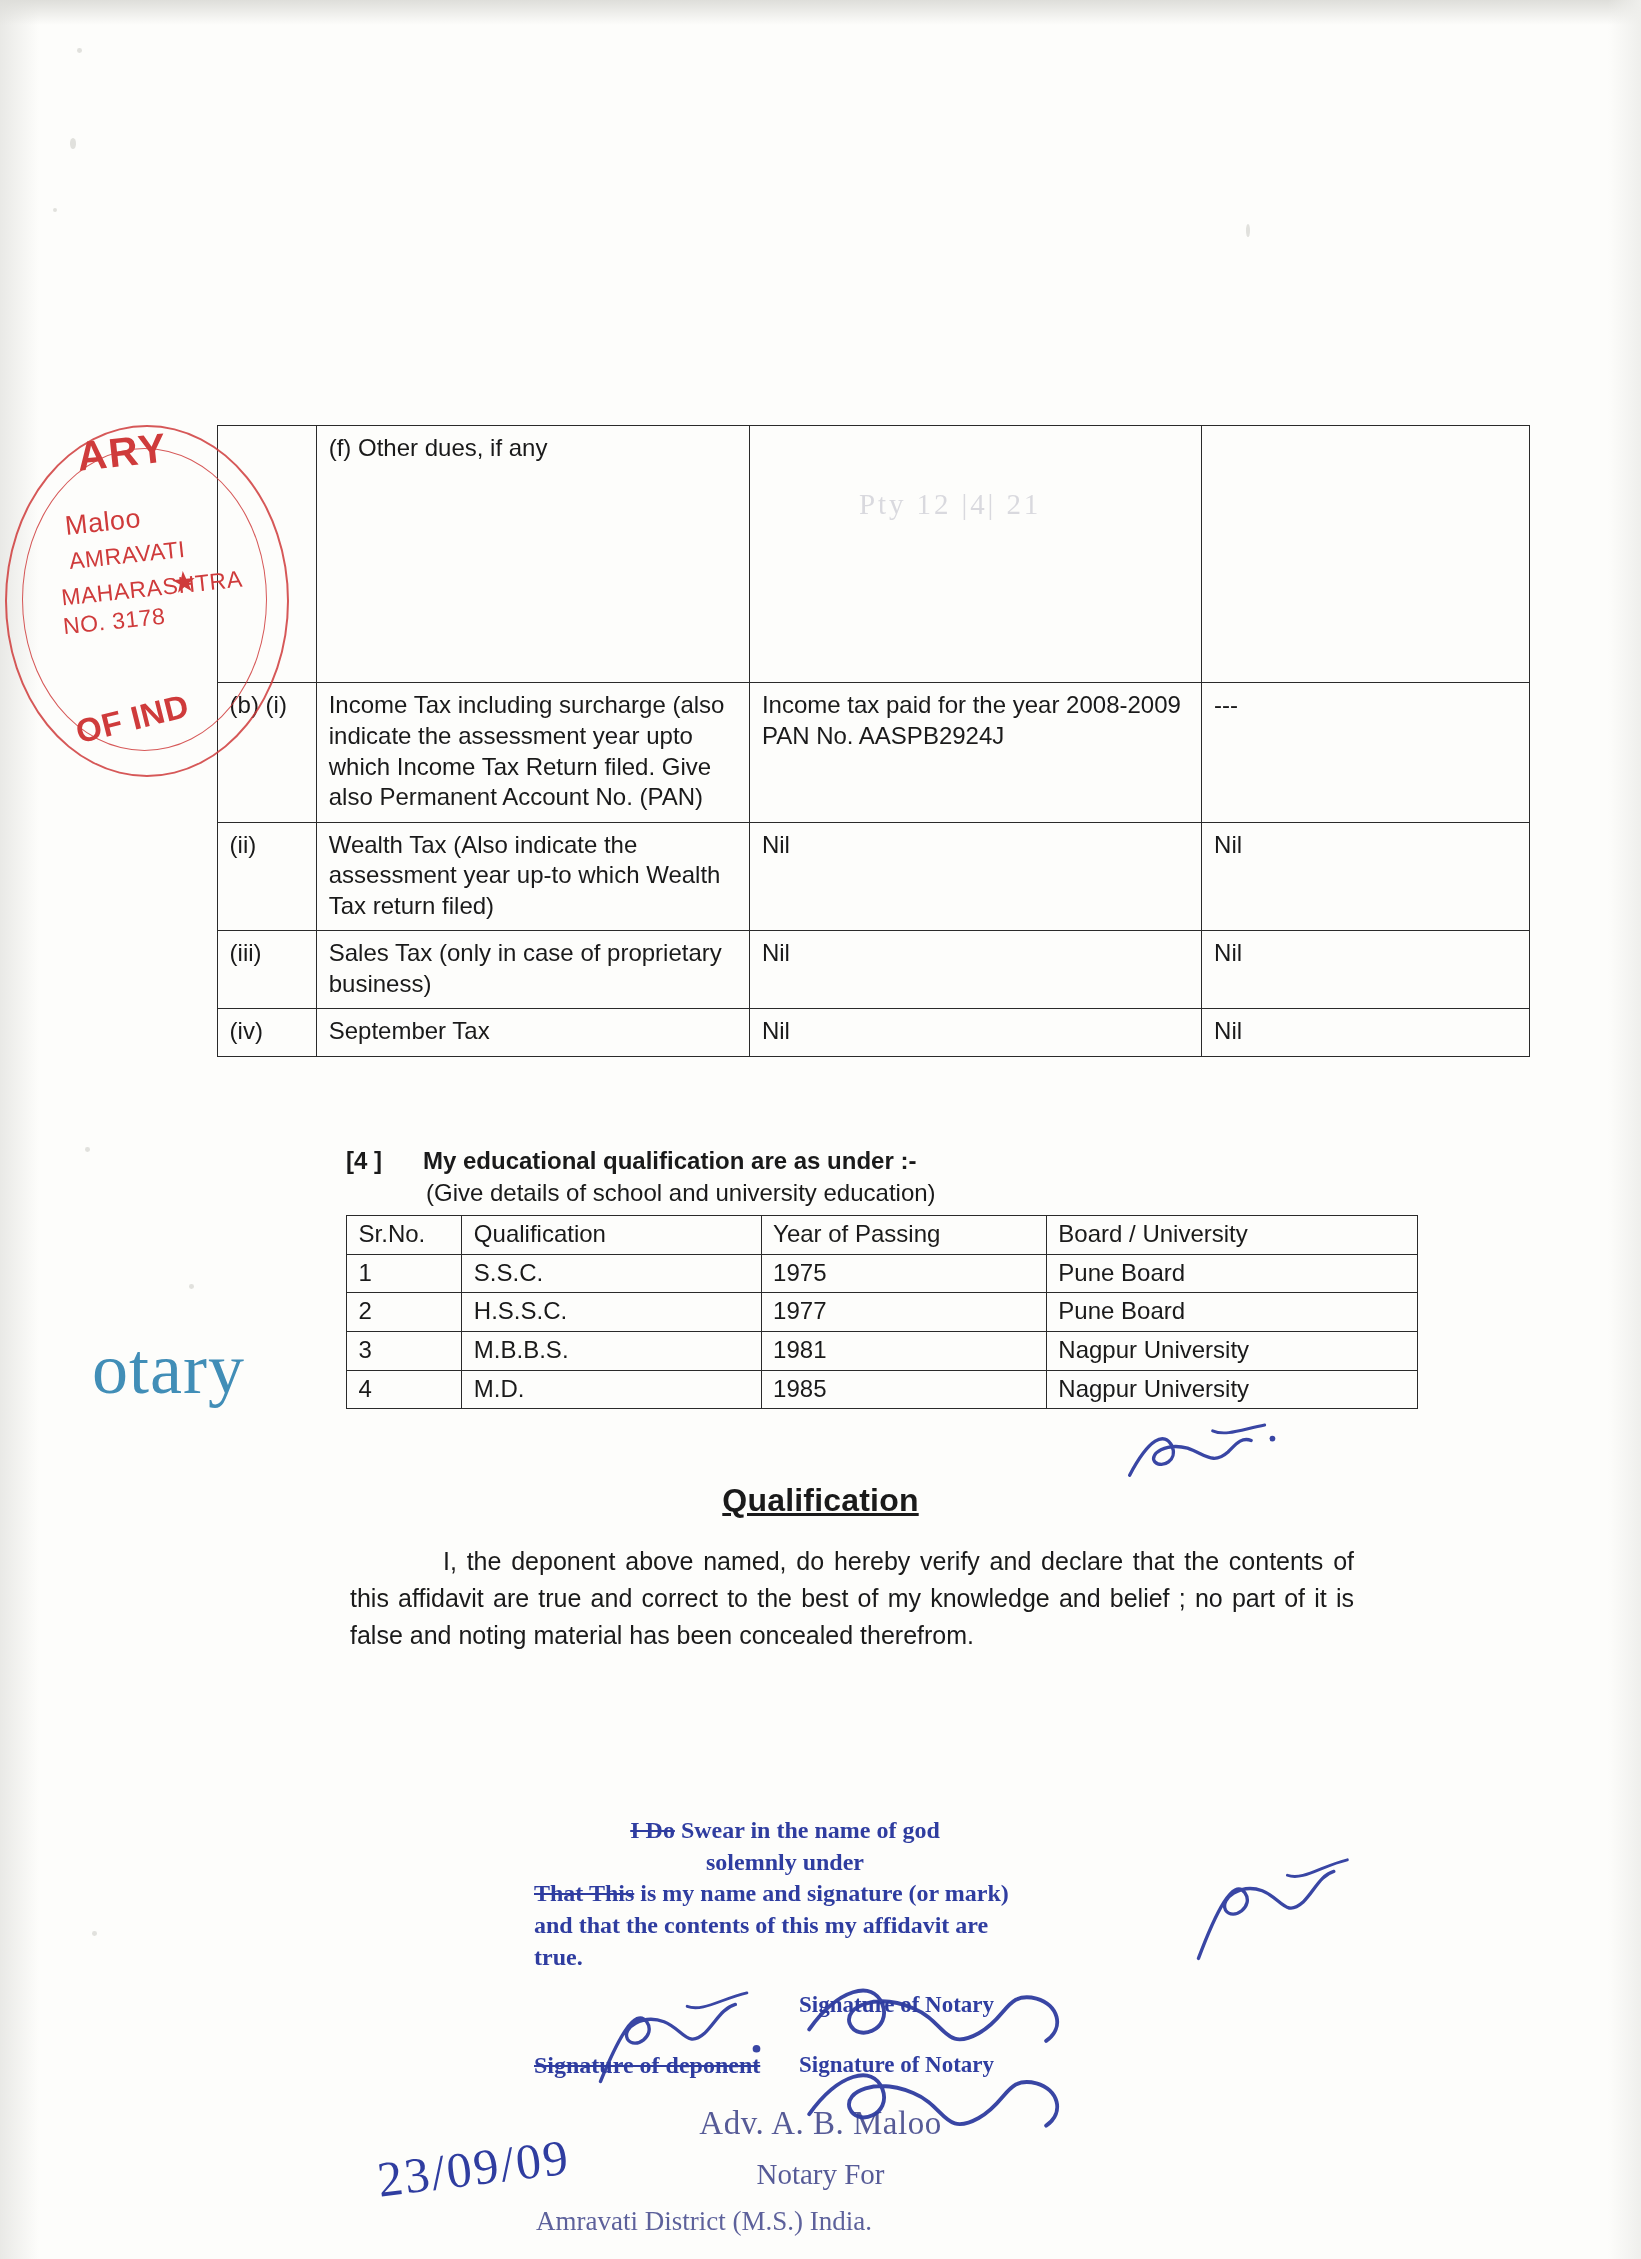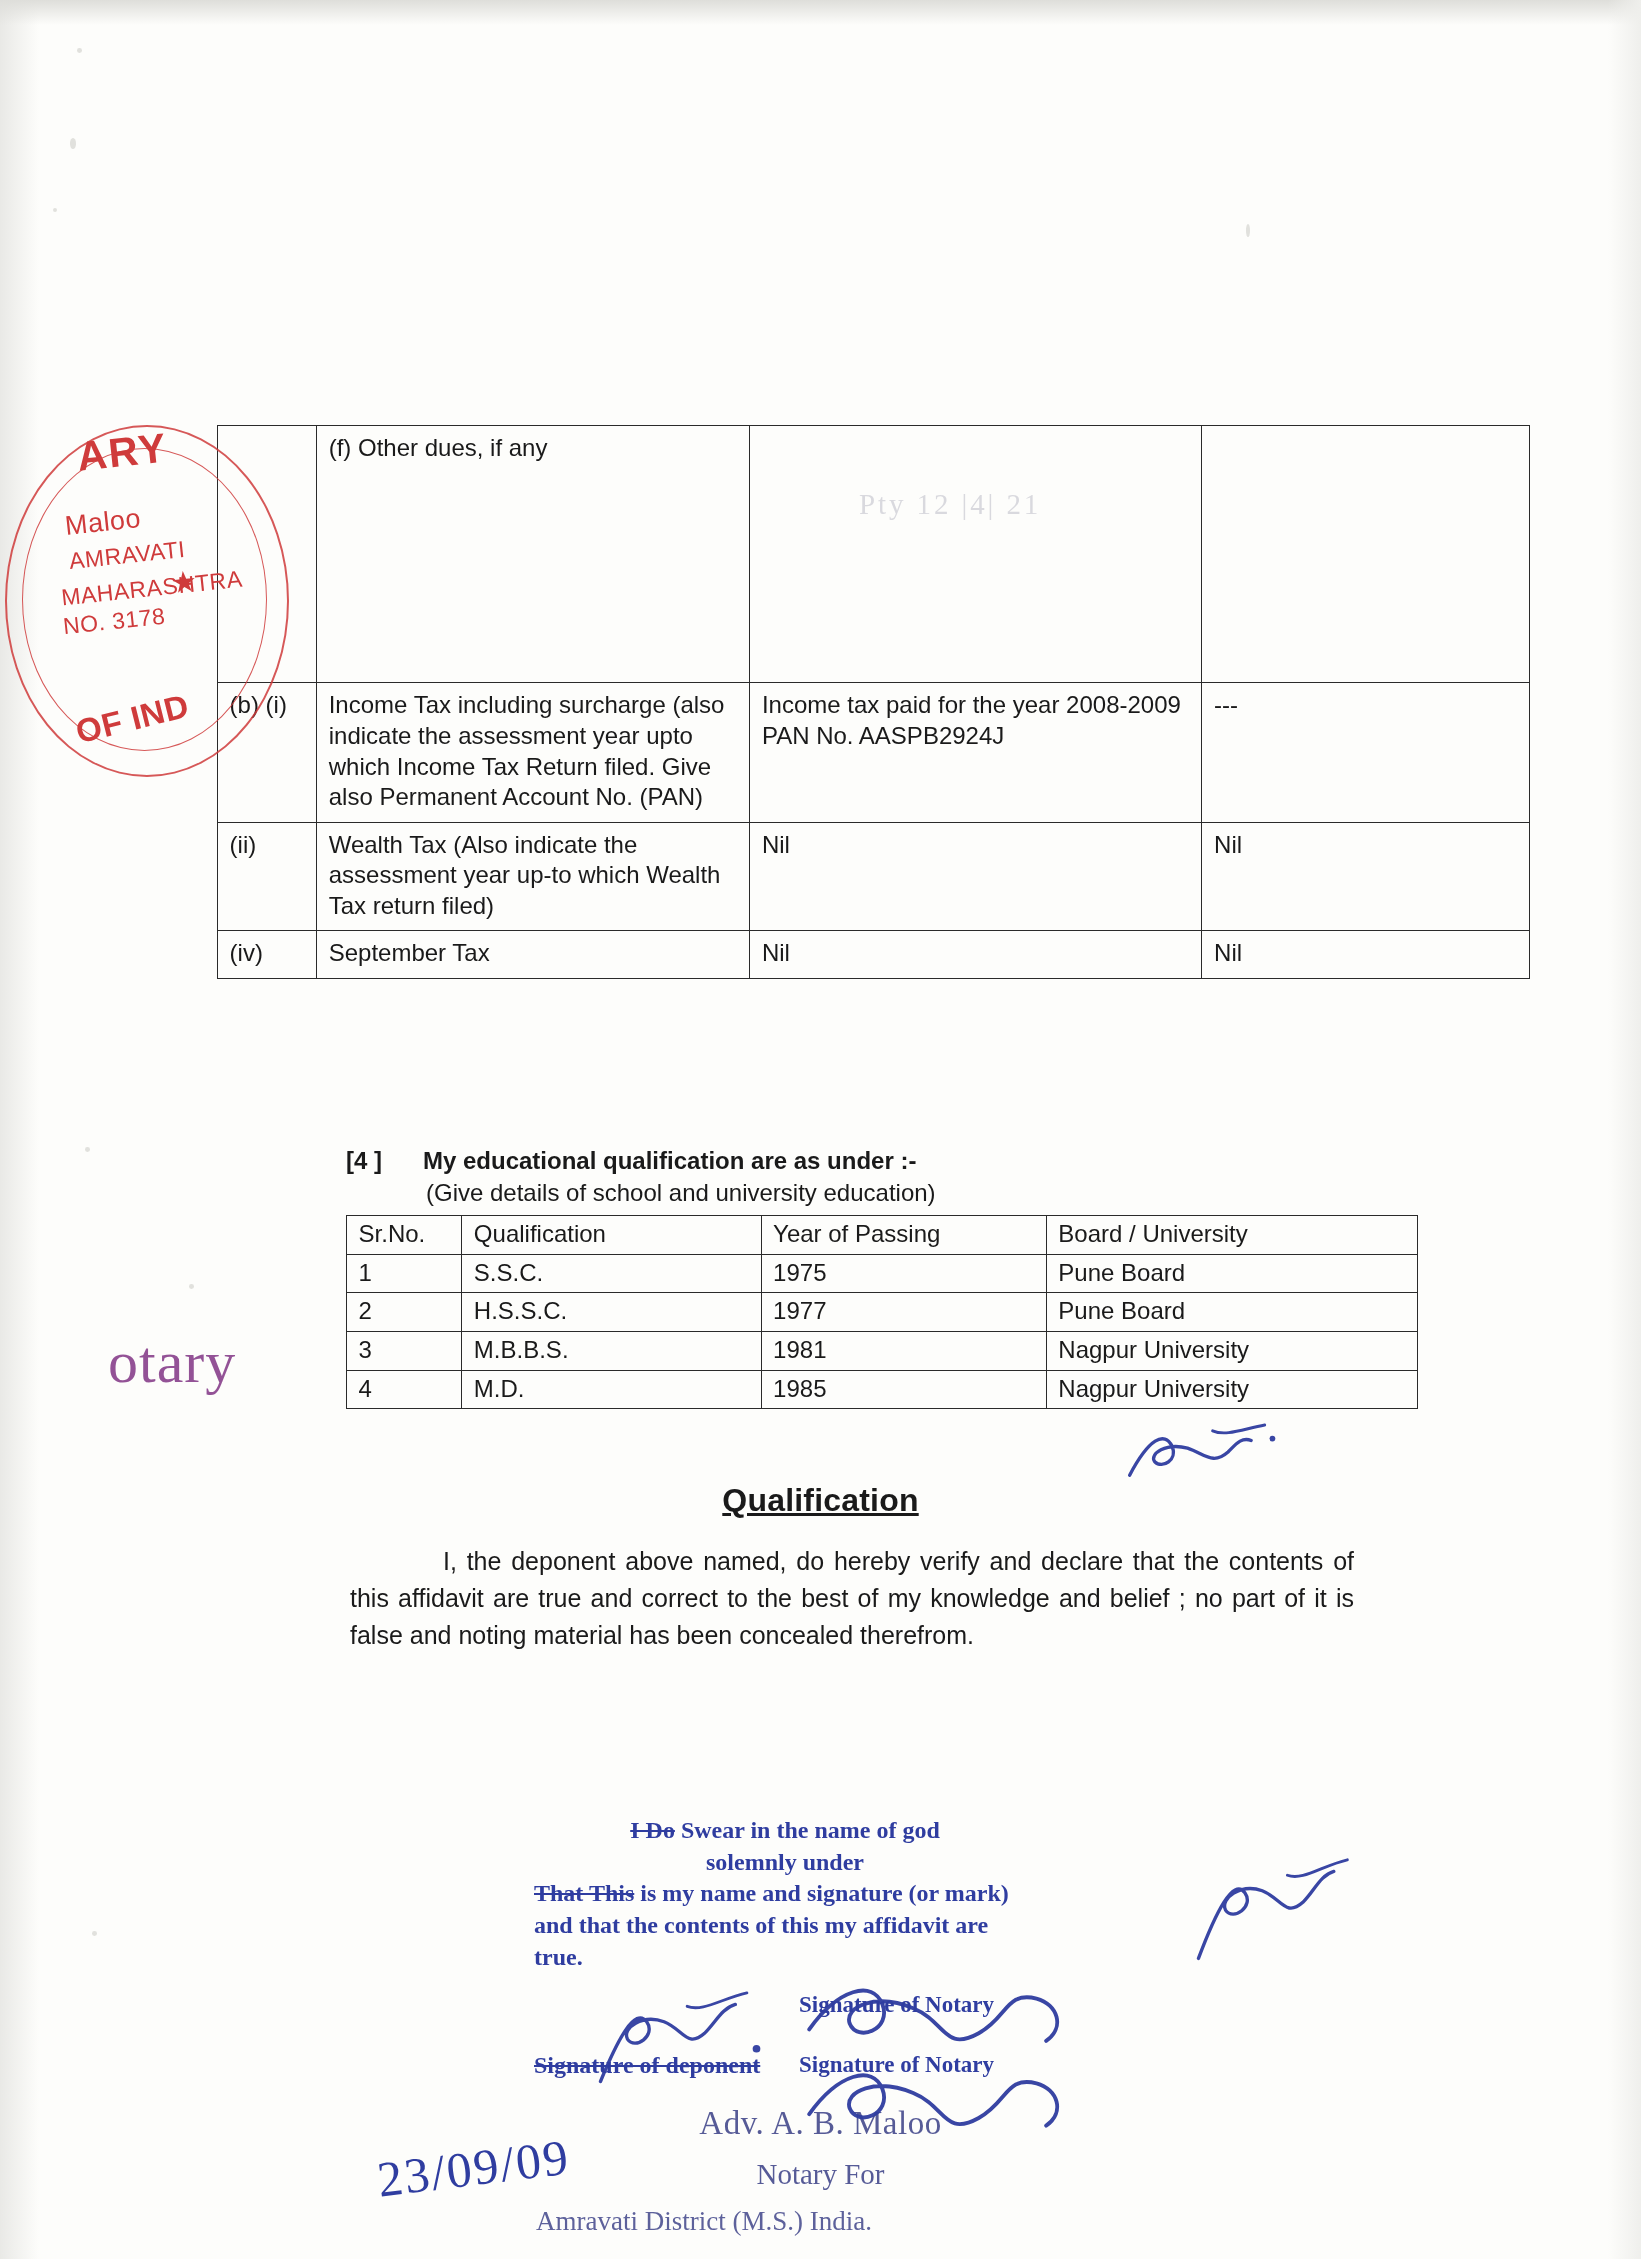--- a/index.html
+++ b/index.html
@@ -206,25 +206,25 @@
     text-align: center;
     font-family: "Liberation Serif", serif;
     color: #3a3f86;
     font-size: 27px;
     opacity: .82;
   }
 
   
   .otary-mark {
     position: absolute;
-    left: 108px;
+    left: 92px;
     top: 1328px;
     font-family: "Liberation Serif", serif;
-    font-size: 60px;
-    color: #701a75;
+    font-size: 72px;
+    color: #0369a1;
     opacity: .75;
     letter-spacing: 1px;
   }
 
   
   .seal {
     position: absolute;
     left: 92px;
     top: 415px;
     width: 208px;
@@ -323,20 +323,26 @@
       <tr>
         <td class="col-idx">(b) (i)</td>
         <td class="col-desc">Income Tax including surcharge (also indicate the assessment year upto which Income Tax Return filed. Give also Permanent Account No. (PAN)</td>
         <td class="col-val" style="white-space:pre-line;">Income tax paid for the year 2008-2009
 PAN No. AASPB2924J</td>
         <td class="col-val2">---</td>
       </tr>
       <tr>
         <td class="col-idx">(ii)</td>
         <td class="col-desc">Wealth Tax (Also indicate the assessment year up-to which Wealth Tax return filed)</td>
+        <td class="col-val">Nil</td>
+        <td class="col-val2">Nil</td>
+      </tr>
+      <tr>
+        <td class="col-idx">(iii)</td>
+        <td class="col-desc">Sales Tax (only in case of proprietary business)</td>
         <td class="col-val">Nil</td>
         <td class="col-val2">Nil</td>
       </tr>
       <tr>
         <td class="col-idx">(iv)</td>
         <td class="col-desc">September Tax</td>
         <td class="col-val">Nil</td>
         <td class="col-val2">Nil</td>
       </tr>
     </tbody>

